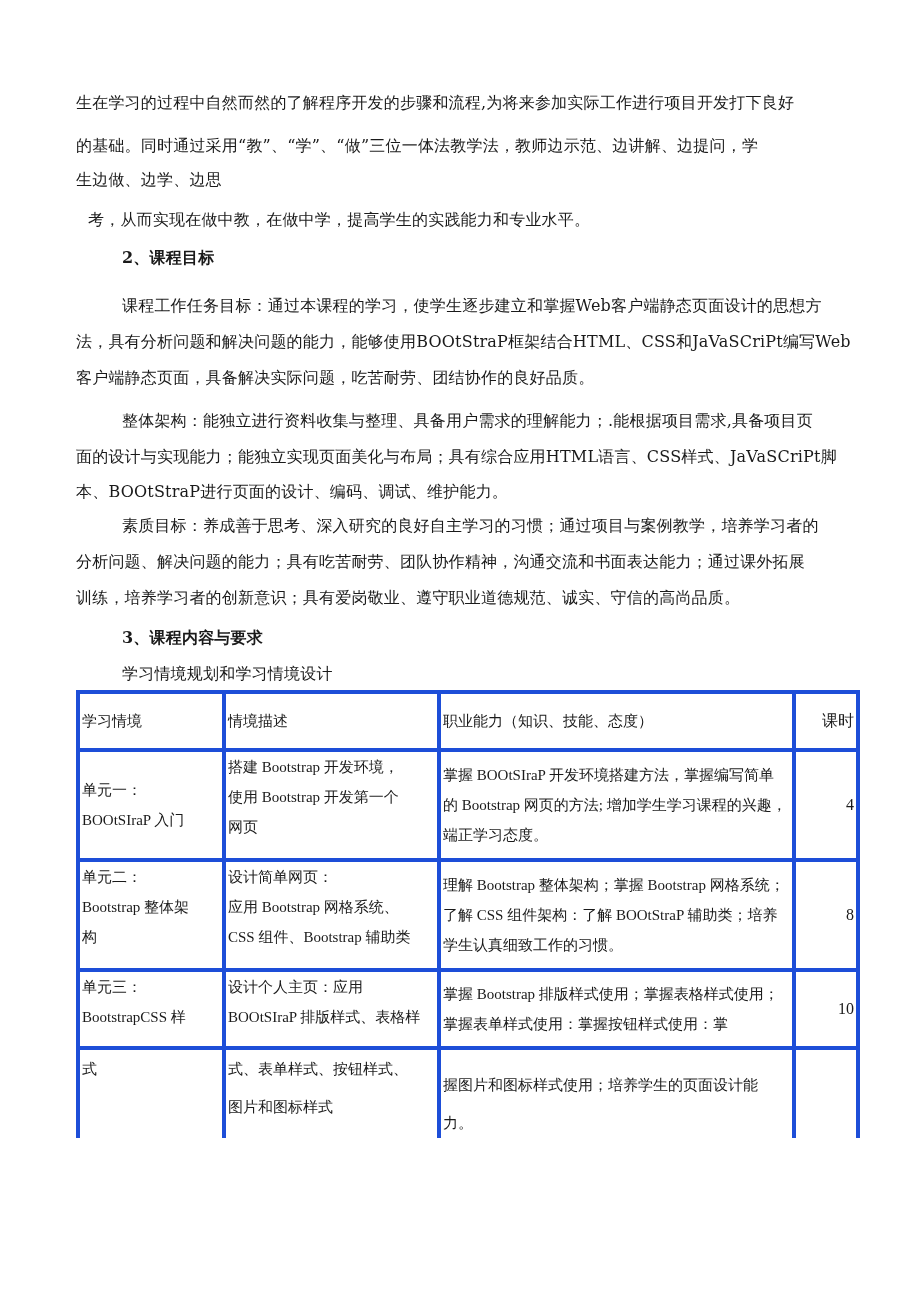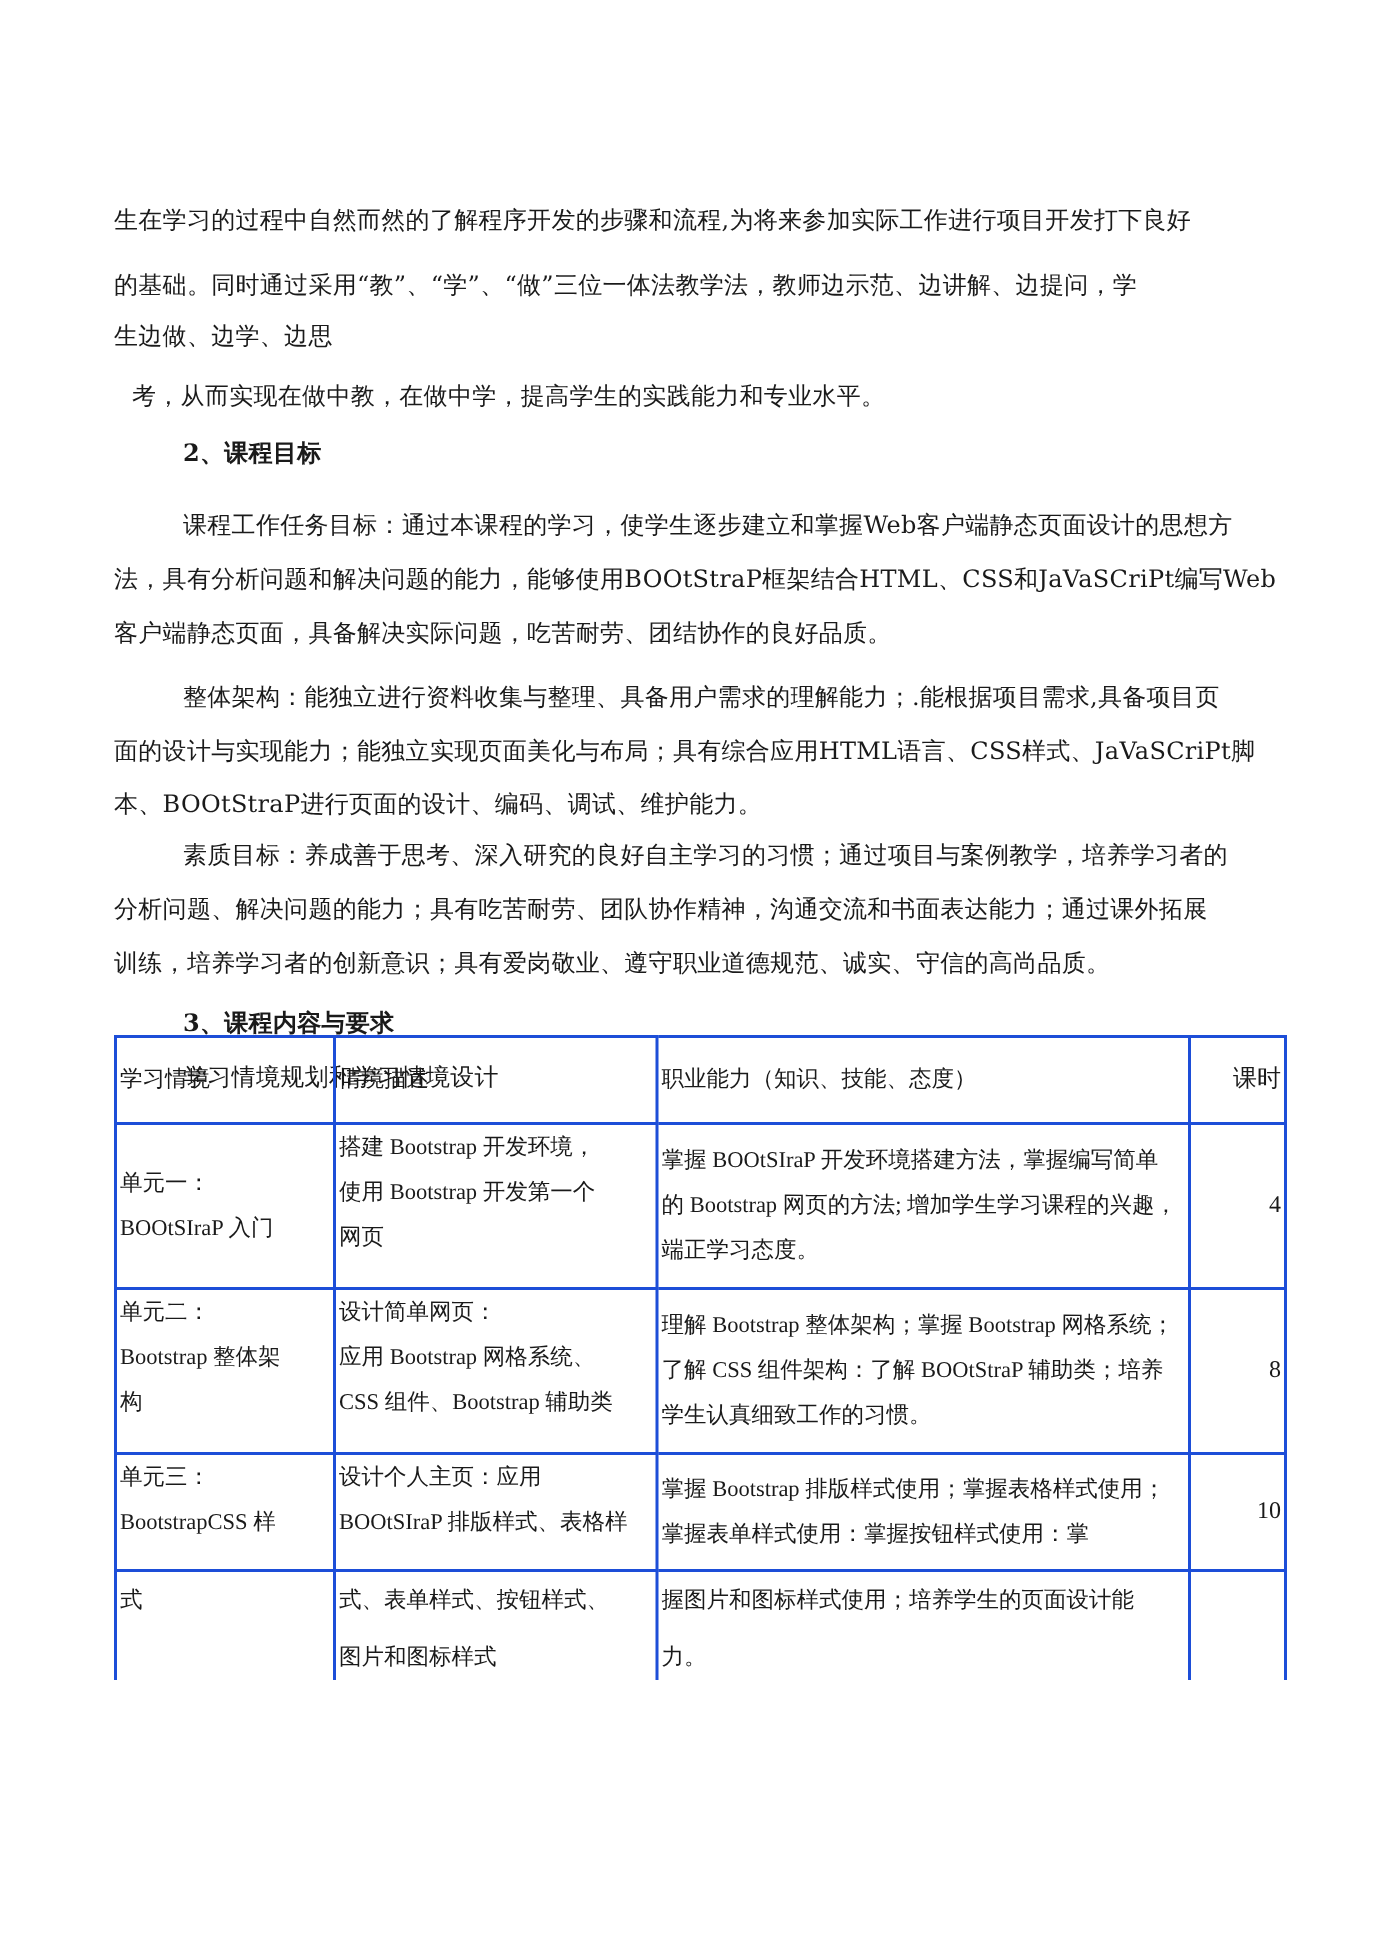--- a/index.html
+++ b/index.html
@@ -1,22 +1,22 @@
 <!DOCTYPE html>
 <html><head>
 <meta charset="utf-8">
 <style>
   html, body { margin: 0; padding: 0; background: #ffffff; }
   body { width: 920px; height: 1301px; position: relative; overflow: hidden;
          font-family: "DejaVu Serif", "Liberation Serif", serif; color: #1a1a1a; }
-  .line { position: absolute; font-size: 16px; line-height: 20px; white-space: nowrap; letter-spacing: 0.2px; margin-top: 44px; }
+  .line { position: absolute; font-size: 16px; line-height: 20px; white-space: nowrap; letter-spacing: 0.2px; }
   .heading { font-weight: bold; font-size: 16px; }
   .tbl { position: absolute; left: 76px; top: 690px; border-collapse: collapse; table-layout: fixed;
          font-family: "Liberation Serif", "DejaVu Serif", serif; font-size: 15px; }
-  .tbl td { border: 2px solid #1d4ed8; vertical-align: middle; padding: 0 2px; line-height: 30px; color: #1a1a1a; }
+  .tbl td { border: 4px solid #1d4ed8; vertical-align: middle; padding: 0 2px; line-height: 30px; color: #1a1a1a; }
   .tbl tr.last td { border-bottom: none; }
   .tbl td.num { text-align: right; font-size: 16px; }
   .tbl td.top { vertical-align: top; }
   .cell-line { display: block; white-space: nowrap; }
 </style>
 </head>
 <body>
 
 <div class="line" style="left:76px; top:93px;">生在学习的过程中自然而然的了解程序开发的步骤和流程,为将来参加实际工作进行项目开发打下良好</div>
 <div class="line" style="left:76px; top:136px;">的基础。同时通过采用“教”、“学”、“做”三位一体法教学法，教师边示范、边讲解、边提问，学</div>
@@ -106,19 +106,19 @@
   </tr>
   <tr class="last" style="height:72px;">
     <td class="top">
       <span class="cell-line" style="margin-top:4px;">式</span>
     </td>
     <td class="top">
       <span class="cell-line" style="margin-top:4px;">式、表单样式、按钮样式、</span>
       <span class="cell-line" style="margin-top:8px;">图片和图标样式</span>
     </td>
     <td class="top">
-      <span class="cell-line" style="margin-top:4px;font-family:Liberation Serif, serif;">握图片和图标样式使用；培养学生的页面设计能</span>
+      <span class="cell-line" style="margin-top:20px;font-family:Liberation Serif, serif;">握图片和图标样式使用；培养学生的页面设计能</span>
       <span class="cell-line" style="margin-top:8px;">力。</span>
     </td>
     <td class="num"></td>
   </tr>
 </tbody>
   </table>
 
 </body></html>

